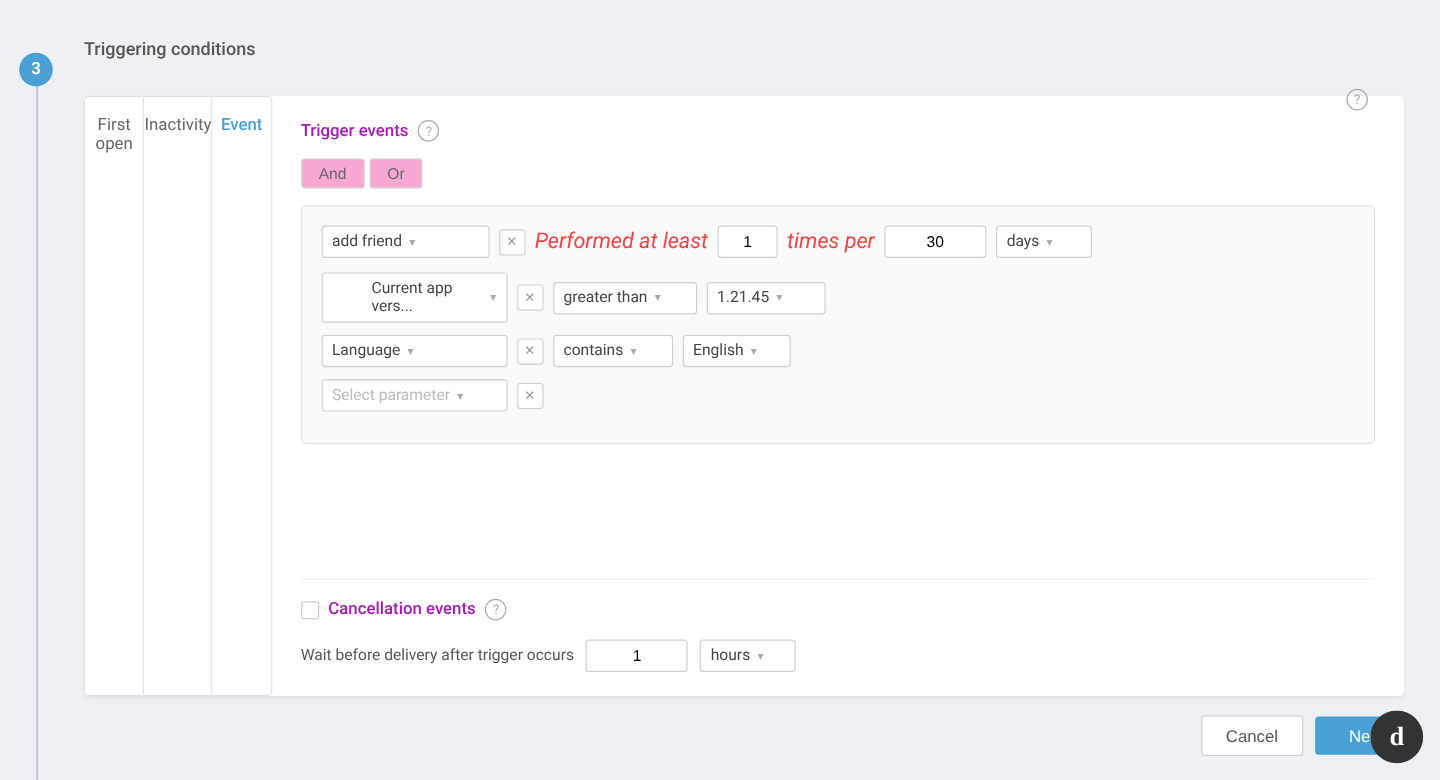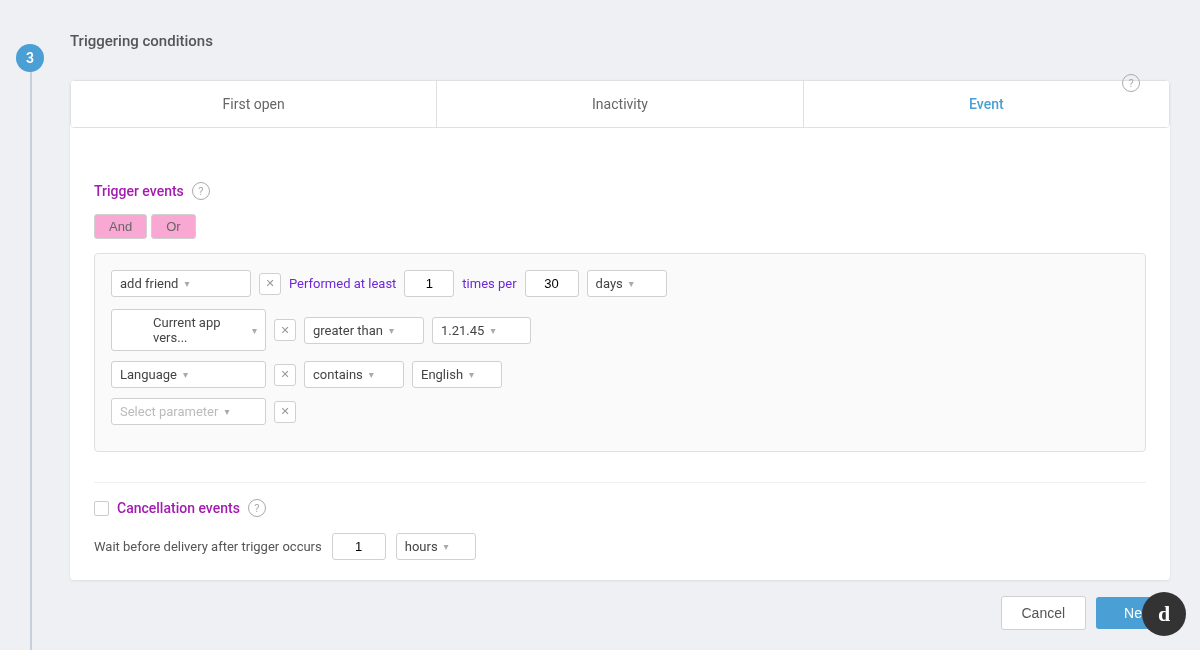--- a/index.html
+++ b/index.html
@@ -179,36 +179,37 @@
       background: white;
       display: flex;
       align-items: center;
       justify-content: center;
       cursor: pointer;
       color: #999;
       font-size: 11px;
     }
 
     .label-text {
-      font-size: 13px;
-      color: #6d28d9;
+      font-size: 18px;
+      color: #ef4444;
       white-space: nowrap;
+      font-style: italic;
     }
 
     .num-input {
       width: 50px;
       border: 1px solid #d0d0d0;
       border-radius: 3px;
       padding: 5px 8px;
       font-size: 13px;
       text-align: center;
     }
 
     .num-input-wide {
-      width: 54px;
+      width: 85px;
       border: 1px solid #d0d0d0;
       border-radius: 3px;
       padding: 5px 8px;
       font-size: 13px;
       text-align: center;
     }
 
     .filter-row {
       display: flex;
       align-items: center;
@@ -347,21 +348,21 @@
     <div class="step-circle">3</div>
   </div>
 
   <div class="main-content">
 
     <div style="display:flex; align-items:center; margin-bottom:14px; position:relative;">
       <div class="section-title">Triggering conditions</div>
       <div class="top-help help-icon">?</div>
     </div>
 
-    <div class="white-card" style="flex:1; display:flex; flex-direction:column; padding:0; overflow:hidden;gap:34px;">
+    <div class="white-card" style="flex:1; display:flex; flex-direction:row; padding:0; overflow:hidden;">
 
       <div class="tabs-container">
         <div class="tab-item">First open</div>
         <div class="tab-item">Inactivity</div>
         <div class="tab-item active">Event</div>
       </div>
 
       <div style="padding: 20px 24px; flex:1; display:flex; flex-direction:column;">
 
         <div class="section-label-row">

